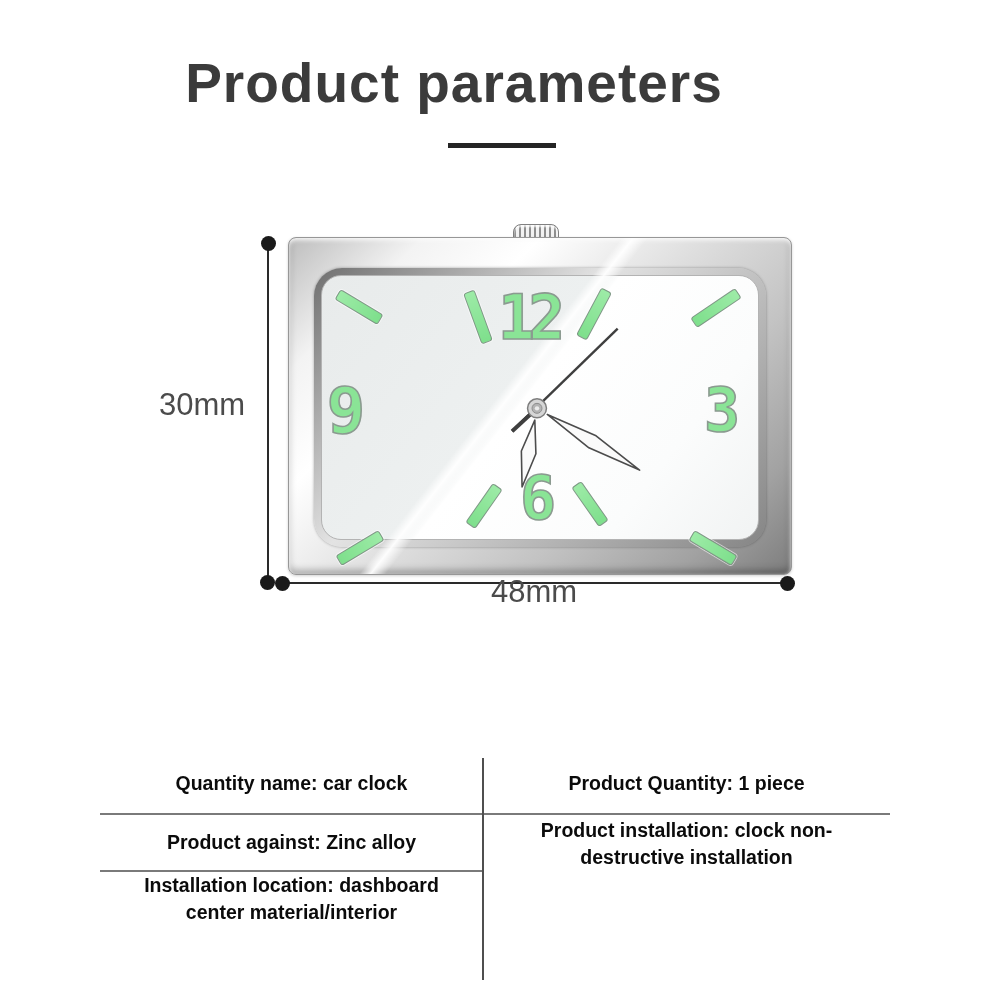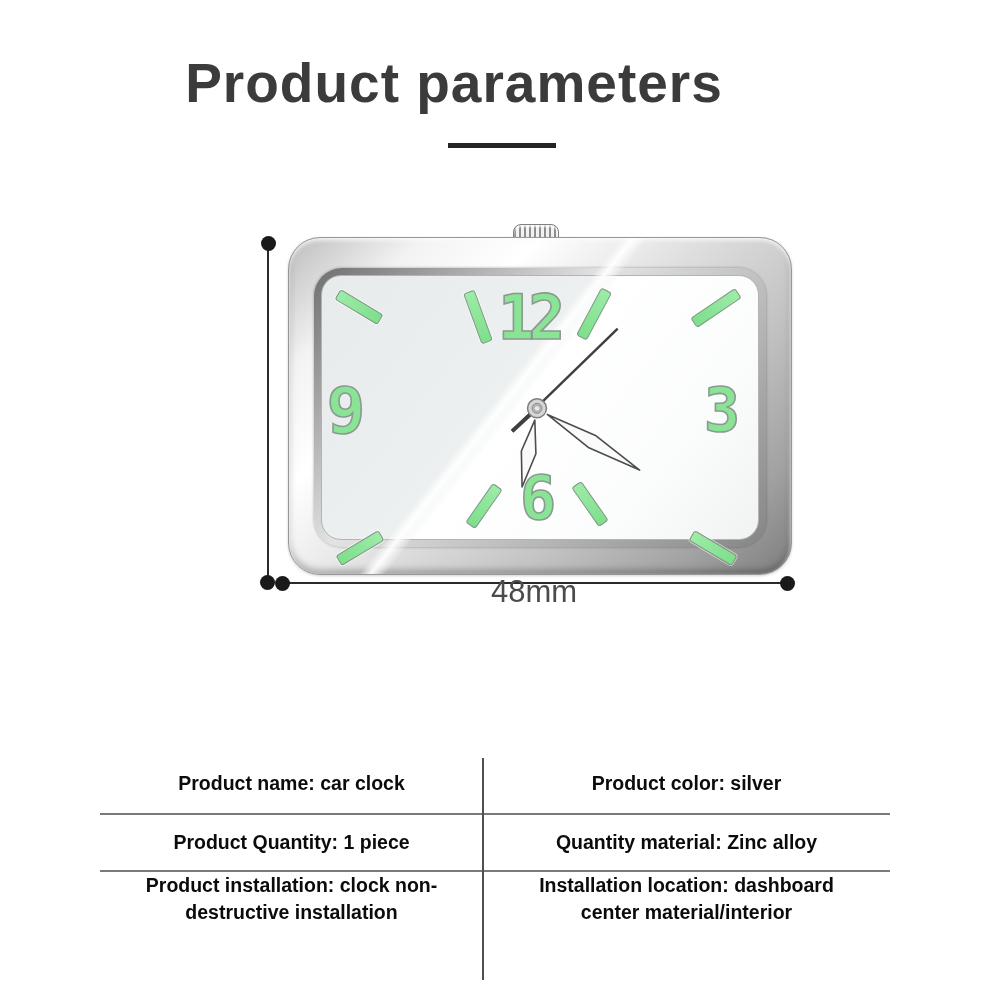--- a/index.html
+++ b/index.html
@@ -34,21 +34,21 @@
 
   
   .crown{
     position:absolute;left:513px;top:224px;width:44px;height:22px;z-index:1;
     border-radius:8px;border:1px solid #808080;
     background:repeating-linear-gradient(90deg,#8e8e8e 0 2px,#f2f2f2 2px 5px);
     box-shadow:inset 0 2px 2px rgba(255,255,255,.8);
   }
   .frame{
     position:absolute;left:288px;top:237px;width:504px;height:338px;z-index:2;
-    border-radius:32px;border:1px solid #979797;box-sizing:border-box;
+    border-radius:8px;border:1px solid #979797;box-sizing:border-box;
     background:linear-gradient(135deg,#bdbdbd 0%,#f3f3f3 16%,#ffffff 30%,#dedede 50%,#c3c3c3 68%,#a2a2a2 86%,#7d7d7d 100%);
     box-shadow:inset 0 2px 4px rgba(255,255,255,.95), inset 0 -4px 7px rgba(0,0,0,.28), 0 1px 3px rgba(0,0,0,.18);
   }
   .bezel{
     position:absolute;left:25px;top:30px;right:25px;bottom:27px;border-radius:28px;
     background:linear-gradient(135deg,#6f6f6f,#e3e3e3 40%,#858585);
     box-shadow:0 0 3px rgba(0,0,0,.35);
   }
   .face{
     position:absolute;left:7px;top:7px;right:7px;bottom:7px;border-radius:20px;
@@ -99,20 +99,21 @@
 
   <div class="title">Product parameters</div>
   <div class="title-underline"></div>
 
   <div class="v-line"></div>
   <div class="h-line"></div>
   <div class="dot d1"></div>
   <div class="dot d2"></div>
   <div class="dot d3"></div>
   <div class="dot d4"></div>
+  <div class="dim-label dim-h">30mm</div>
   <div class="dim-label dim-w">48mm</div>
 
   <div class="crown"></div>
   <div class="frame">
     <div class="bezel">
       <div class="face"></div>
     </div>
 
     <div class="tick" style="left:70px;top:69px;height:48px;--r:-59deg"></div>
     <div class="tick" style="left:189px;top:79px;height:52px;--r:-20deg"></div>
@@ -139,30 +140,27 @@
 
       <circle cx="249" cy="171" r="9.5" fill="#d6d6d6" stroke="#7e7e7e" stroke-width="1.5"></circle>
       <circle cx="249" cy="171" r="5" fill="#b3b3b3" stroke="#8d8d8d" stroke-width="1"></circle>
       <circle cx="249" cy="171" r="2.2" fill="#ececec"></circle>
     </svg>
     <div class="glare"></div>
   </div>
 
   <div class="spec-table">
     <div class="spec-cell rule-bottom">
-        <span>Product name: car clock</span>
-      </div>
-    <div class="spec-cell rule-bottom">
-        <span>Product color: silver</span>
+        <span>Quantity name: car clock</span>
       </div>
     <div class="spec-cell rule-bottom">
         <span>Product Quantity: 1 piece</span>
       </div>
     <div class="spec-cell rule-bottom">
-        <span>Quantity material: Zinc alloy</span>
+        <span>Product against: Zinc alloy</span>
       </div>
     <div class="spec-cell">
         <span>Product installation: clock non-destructive installation</span>
       </div>
     <div class="spec-cell">
         <span>Installation location: dashboard center material/interior</span>
       </div>
     <div class="v-divider"></div>
   </div>
 

